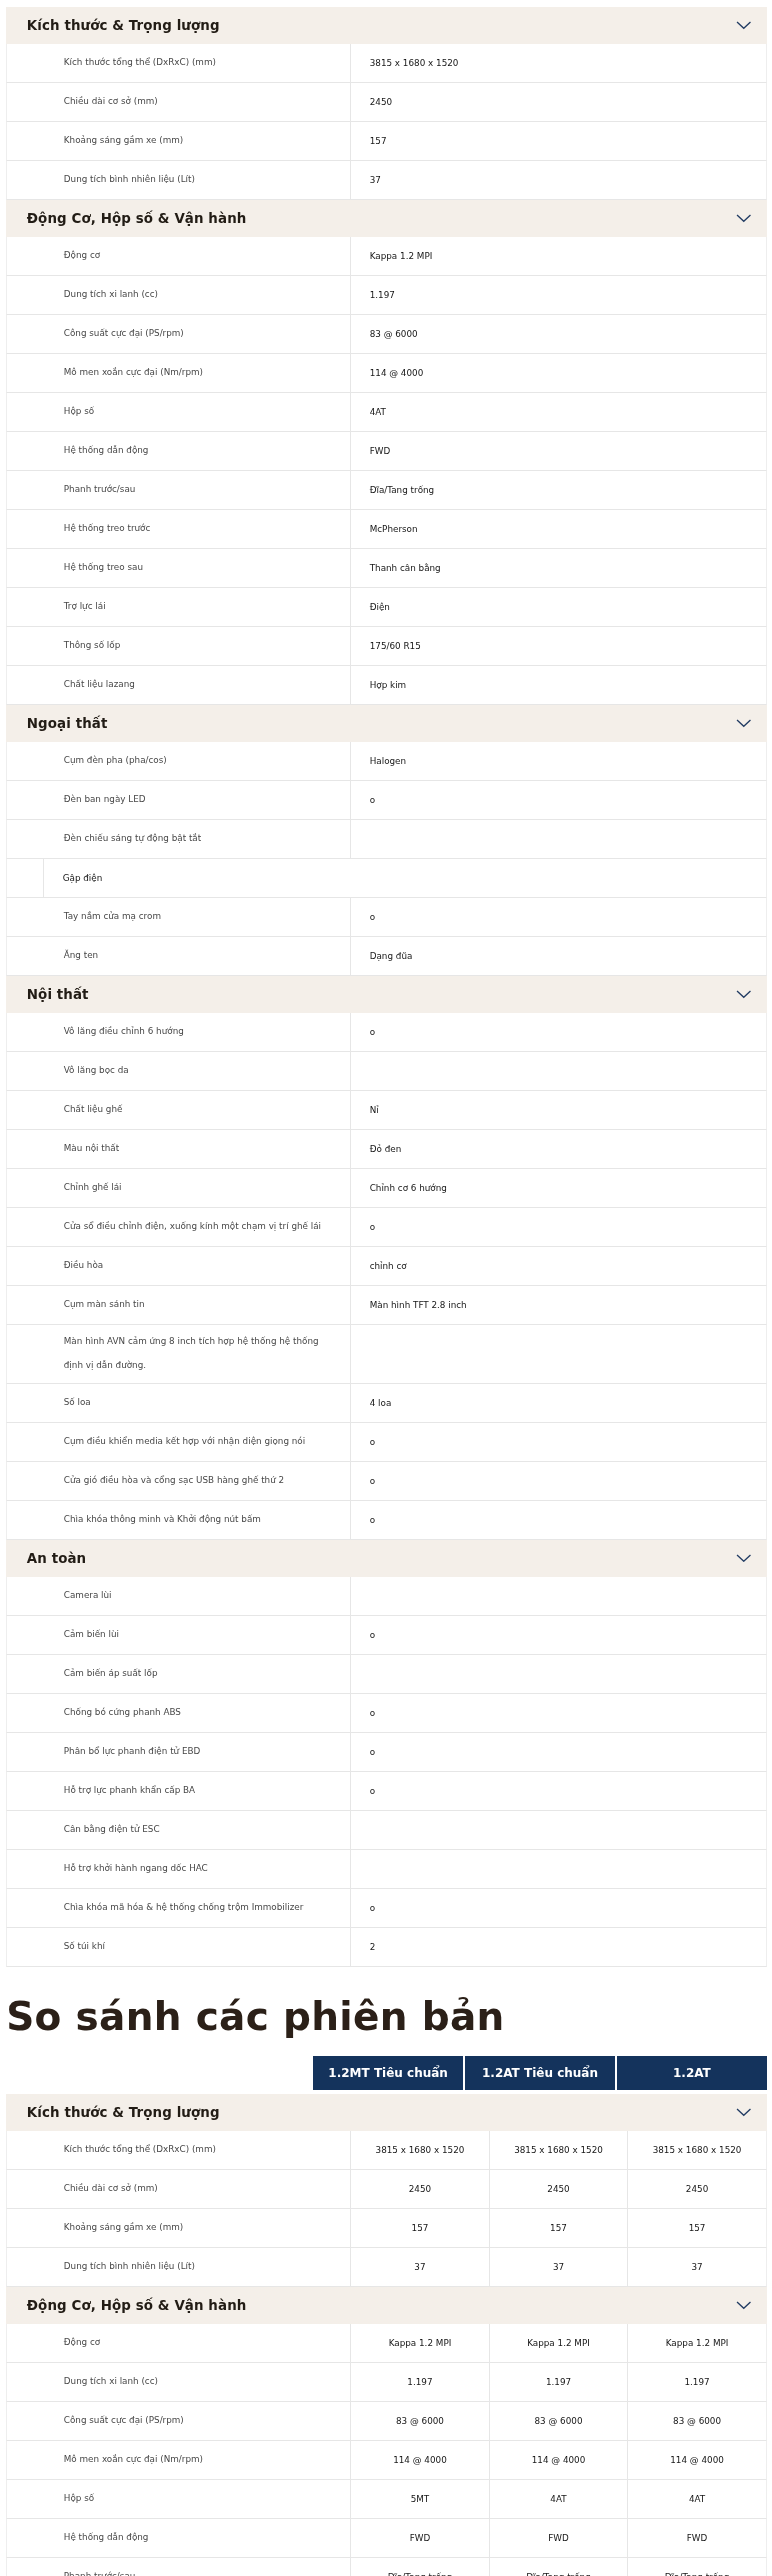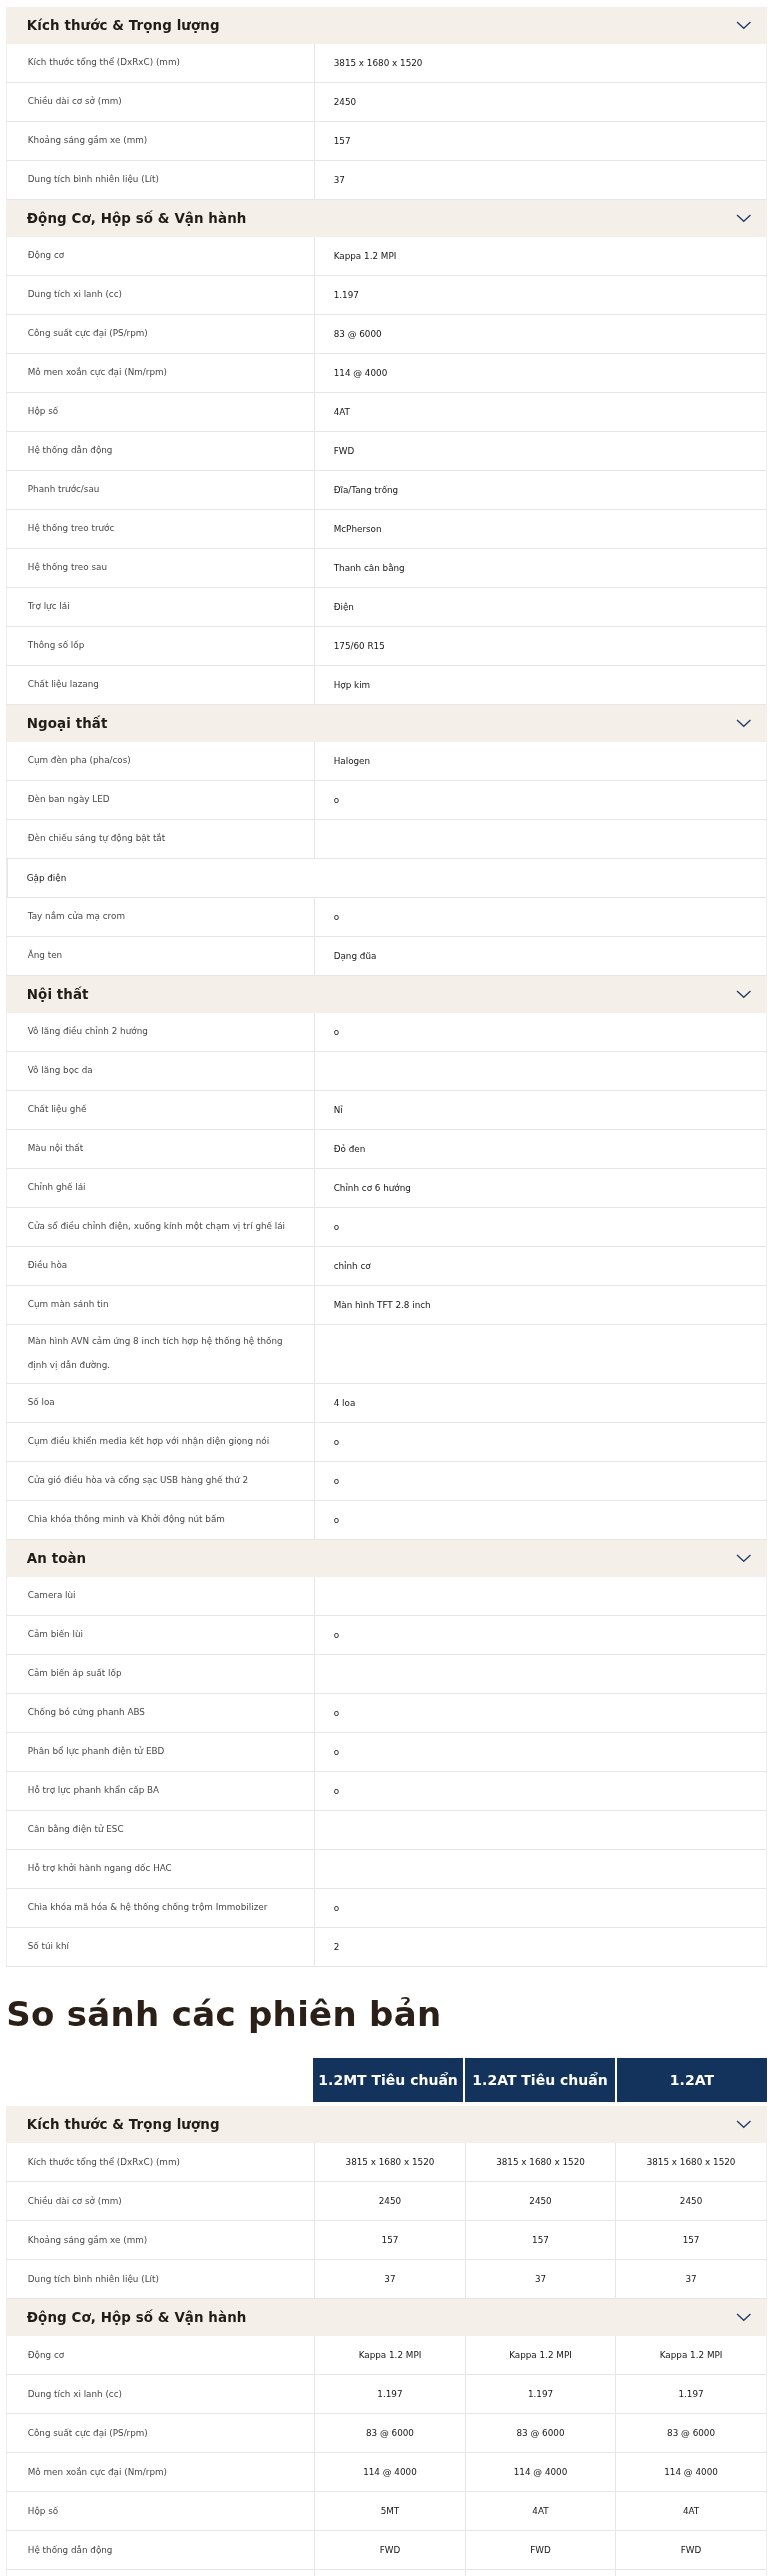--- a/index.html
+++ b/index.html
@@ -24,50 +24,51 @@
   .band svg{display:block;}
 
   
   .row{
     display:flex;align-items:stretch;
     min-height:38px;
     border-bottom:0.5px solid #e6e6e6;
     border-left:0.5px solid #eeeeee;
     border-right:0.5px solid #eeeeee;
     background:#ffffff;
+    padding-left:36px;
   }
   .row.tall{min-height:54px;}
   .cell{display:flex;align-items:center;font-size:8.8px;}
   .cell.label{
     width:307px;flex:0 0 307px;
     padding:5.2px 12.4px 5.2px 20.6px;box-sizing:border-box;
     color:#474747;line-height:1.7;
   }
   .row.tall .cell.label{line-height:2.7;}
   .cell.value{
     flex:1;border-left:0.5px solid #e6e6e6;
     padding:5.2px 8.2px 5.2px 18.5px;box-sizing:border-box;
     color:#161616;
   }
   .cell.value.center{justify-content:center;padding:5.2px 4.1px;text-align:center;}
 
   
   .compare-title{
-    font-size:34px;font-weight:bold;color:#2b2018;
+    font-size:39px;font-weight:bold;color:#2b2018;
     margin:25px 0 0 0;line-height:1.3;letter-spacing:0.3px;
   }
   .variant-header{
     display:flex;margin-top:13.4px;margin-bottom:4.1px;
   }
   .variant-header .spacer{width:307px;flex:0 0 307px;}
   .variant-header .cols{flex:1;display:flex;gap:2.1px;}
   .variant-header .vh{
-    flex:1;height:44px;background:#14335c;color:#ffffff;
+    flex:1;height:34px;background:#14335c;color:#ffffff;
     display:flex;align-items:center;justify-content:center;
-    font-size:14px;font-weight:bold;text-align:center;margin-top:9px;
+    font-size:12px;font-weight:bold;text-align:center;
   }
 </style>
 </head>
 <body>
 
 <div class="wrap">
 
   <section id="single-table">
       <div class="band">
         <span class="band-title">Kích thước &amp; Trọng lượng</span>
@@ -174,21 +175,21 @@
         <div class="cell label">Ăng ten</div>
         <div class="cell value">Dạng đũa</div>
       </div>
       <div class="band">
         <span class="band-title">Nội thất</span>
         <svg width="15.5" height="8.8" viewBox="0 0 30 17">
           <polyline points="2,2 15,14 28,2" fill="none" stroke="#223c63" stroke-width="2.6"></polyline>
         </svg>
       </div>
       <div class="row">
-        <div class="cell label">Vô lăng điều chỉnh 2 hướng</div>
+        <div class="cell label">Vô lăng điều chỉnh 6 hướng</div>
         <div class="cell value">o</div>
       </div>
       <div class="row">
         <div class="cell label">Vô lăng bọc da</div>
         <div class="cell value"></div>
       </div>
       <div class="row">
         <div class="cell label">Chất liệu ghế</div>
         <div class="cell value">Nỉ</div>
       </div>

